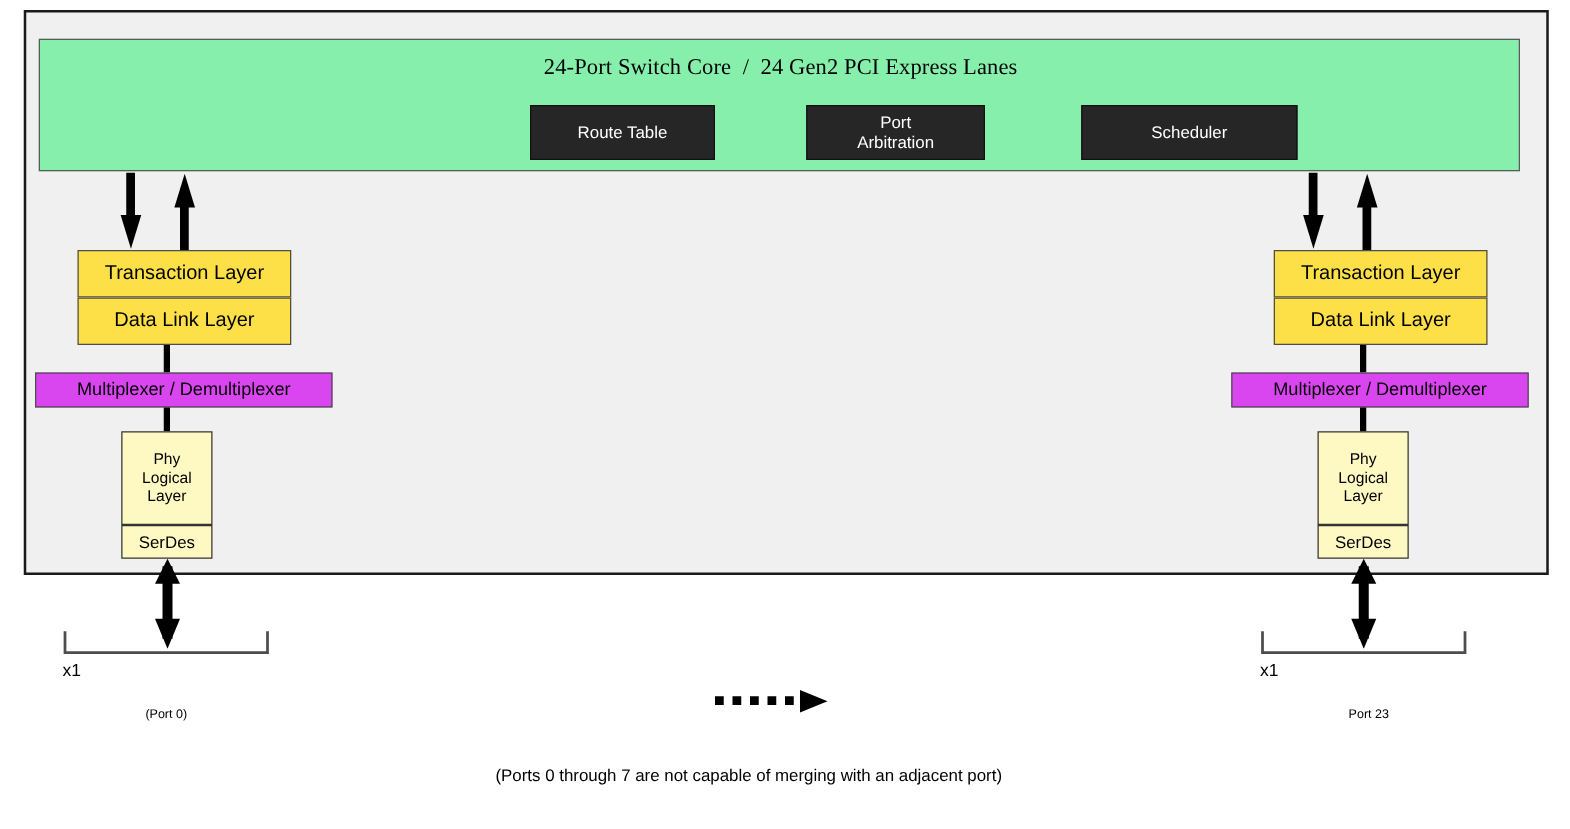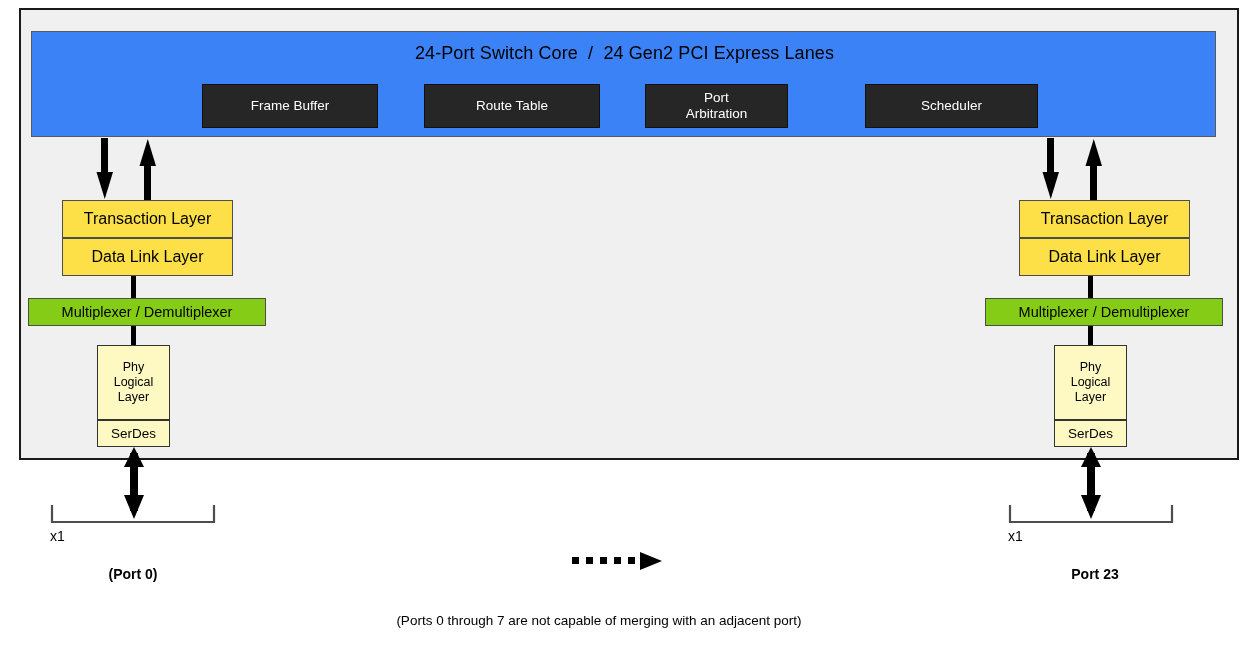--- a/index.html
+++ b/index.html
@@ -32,23 +32,24 @@
     box-sizing: border-box;
   }
 
   
   .switch-core {
     position: absolute;
     left: 31px;
     top: 31px;
     width: 1185px;
     height: 106px;
-    background: #3b82f6;
+    background: #86efac;
     border: 1px solid #5a5a5a;
     box-sizing: border-box;
+    font-family: Liberation Serif, serif;
   }
   .core-title {
     position: absolute;
     left: 0;
     top: 11px;
     width: 1185px;
     text-align: center;
     font-size: 18px;
     color: #000000;
     letter-spacing: 0.1px;
@@ -65,41 +66,41 @@
     box-sizing: border-box;
     color: #ffffff;
     font-size: 13.5px;
     display: flex;
     align-items: center;
     justify-content: center;
     text-align: center;
     line-height: 1.15;
   }
   .db-frame-buffer { left: 202px; width: 176px; }
-  .db-route-table  { left: 424px; width: 176px; }
+  .db-route-table  { left: 424px; width: 148px; }
   .db-port-arb     { left: 645px; width: 143px; }
   .db-scheduler    { left: 865px; width: 173px; }
 
   
   .layer-box {
     position: absolute;
     background: #fde047;
     border: 1px solid #4d4d4d;
     box-sizing: border-box;
     font-size: 16px;
     color: #000000;
     display: flex;
     align-items: center;
     justify-content: center;
     text-align: center;
     margin-left: 12px;
   }
   .mux-box {
     position: absolute;
-    background: #84cc16;
+    background: #d946ef;
     border: 1px solid #4d4d4d;
     box-sizing: border-box;
     font-size: 14.5px;
     color: #000000;
     display: flex;
     align-items: center;
     justify-content: center;
     text-align: left;
     height: 28px;
   }
@@ -131,25 +132,24 @@
   .bracket { position: absolute; }
   .lane-label {
     position: absolute;
     font-size: 14px;
     color: #000000;
     text-align: left;
     white-space: nowrap;
   }
   .port-label {
     position: absolute;
-    font-size: 14px;
+    font-size: 10px;
     color: #000000;
     text-align: center;
     white-space: nowrap;
-    font-weight: bold;
   }
   .footnote {
     position: absolute;
     font-size: 13.5px;
     color: #000000;
     text-align: center;
     white-space: nowrap;
     padding-left: 34px;
   }
   .ellipsis-arrow { position: absolute; }
@@ -158,21 +158,20 @@
 <body>
 
 <div id="canvas">
 
   <div class="chip-outline"></div>
 
   <div class="switch-core">
     <div class="core-title">24-Port Switch Core  /  24 Gen2 PCI Express Lanes</div>
   </div>
 
-  <div class="dark-block db-frame-buffer">Frame Buffer</div>
   <div class="dark-block db-route-table">Route Table</div>
   <div class="dark-block db-port-arb">
       <span style="white-space:pre-line">Port
 Arbitration</span>
     </div>
   <div class="dark-block db-scheduler">Scheduler</div>
 
   <svg class="arrow-svg" style="left:96px; top:138px;" width="18" height="62" viewBox="0 0 18 62">
     <rect x="5" y="0" width="7" height="38" fill="#000"></rect>
     <polygon points="0.5,34 17,34 8.75,61" fill="#000"></polygon>

